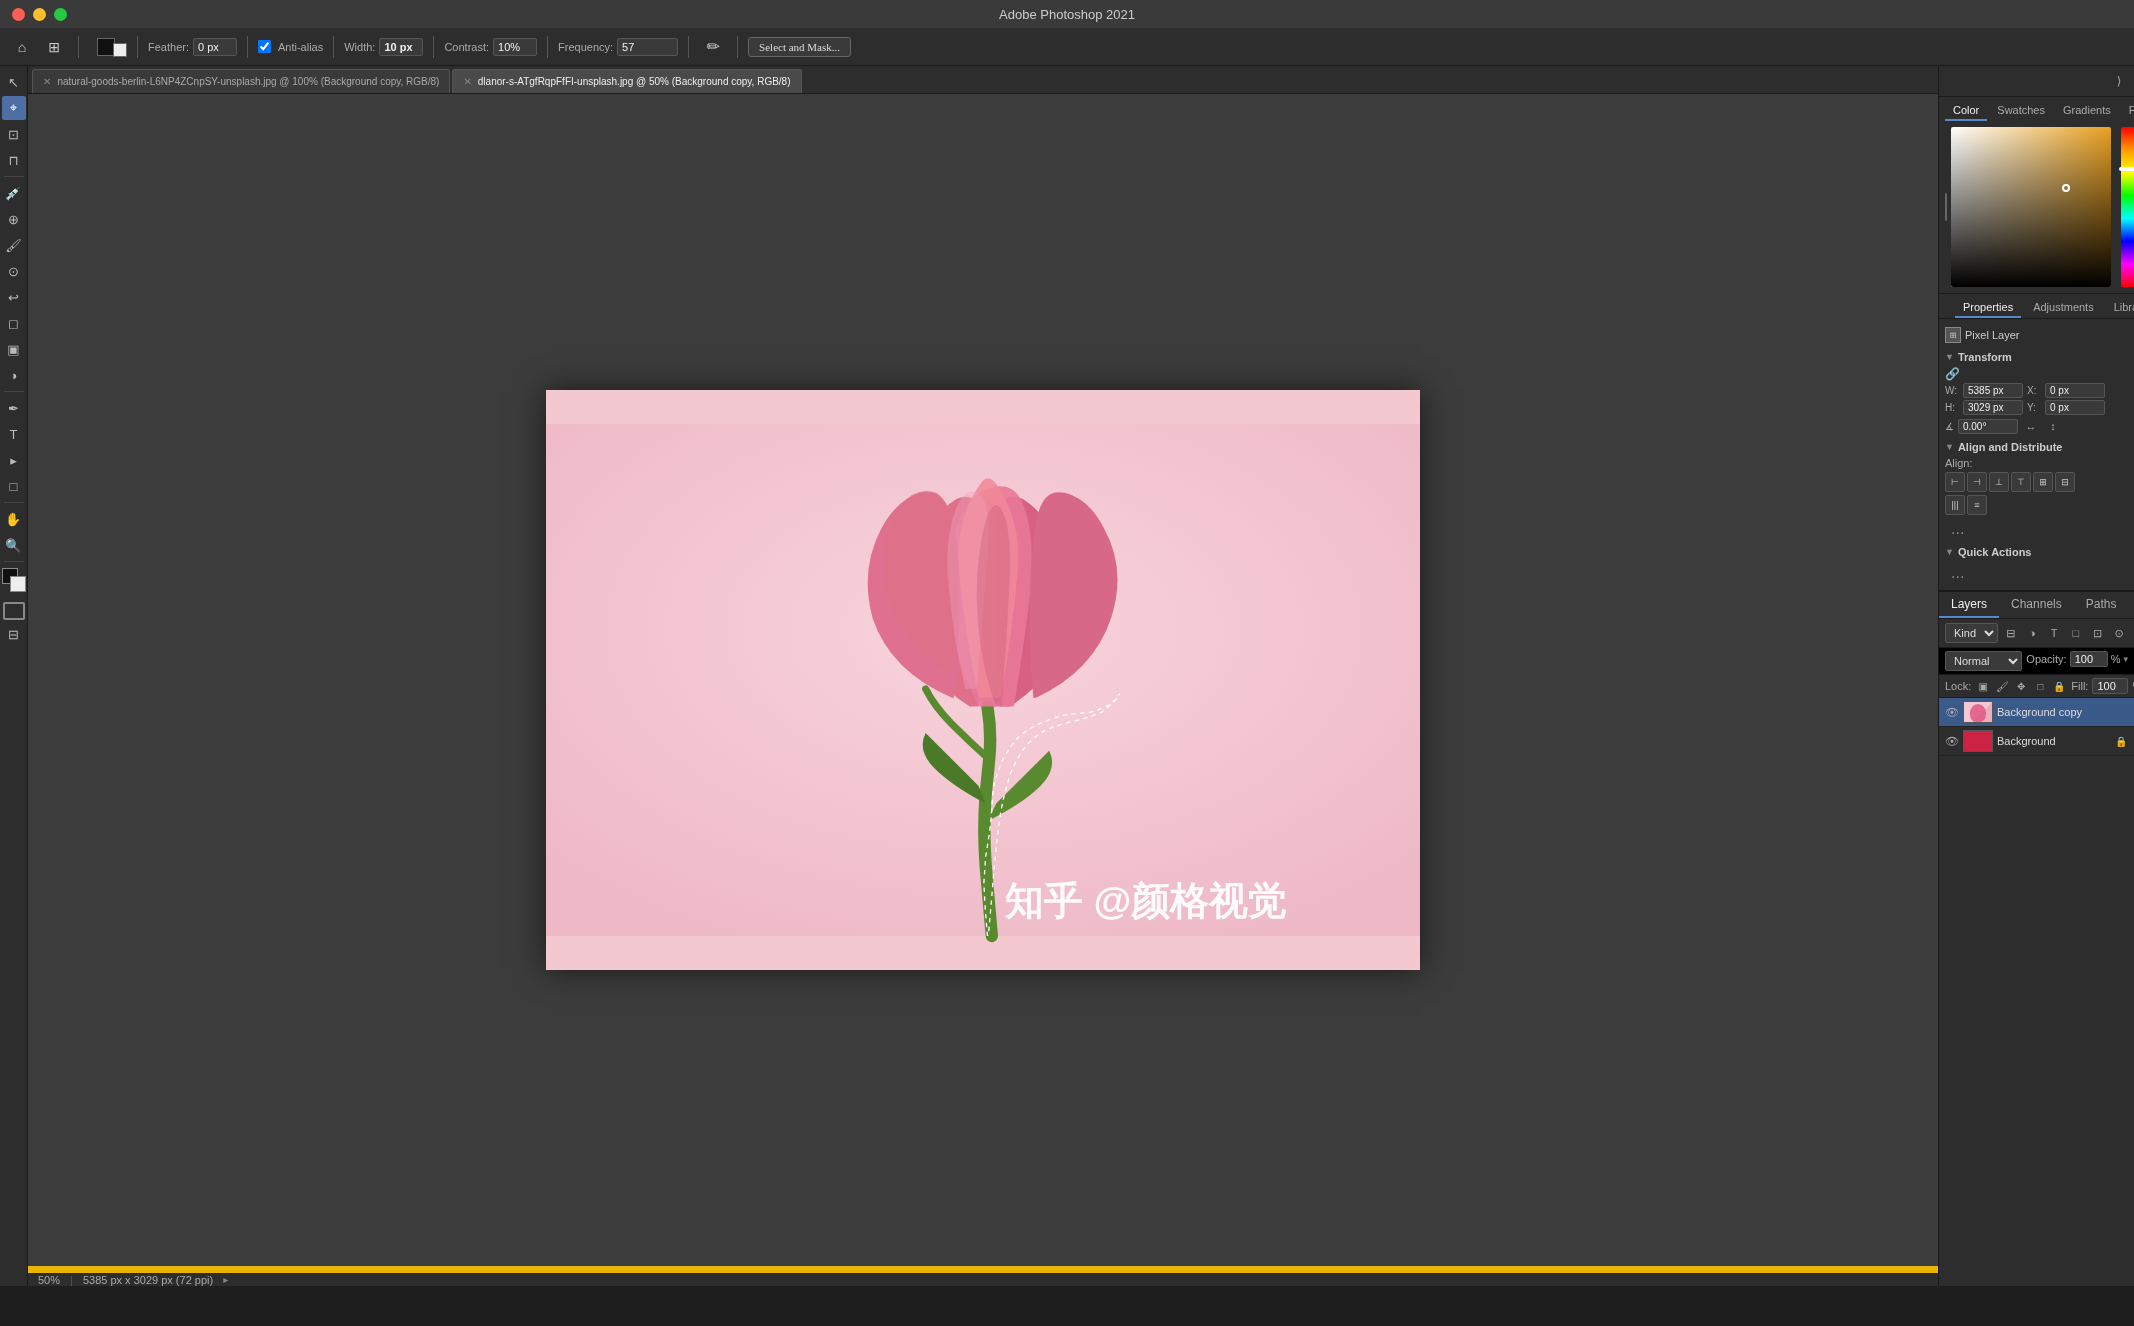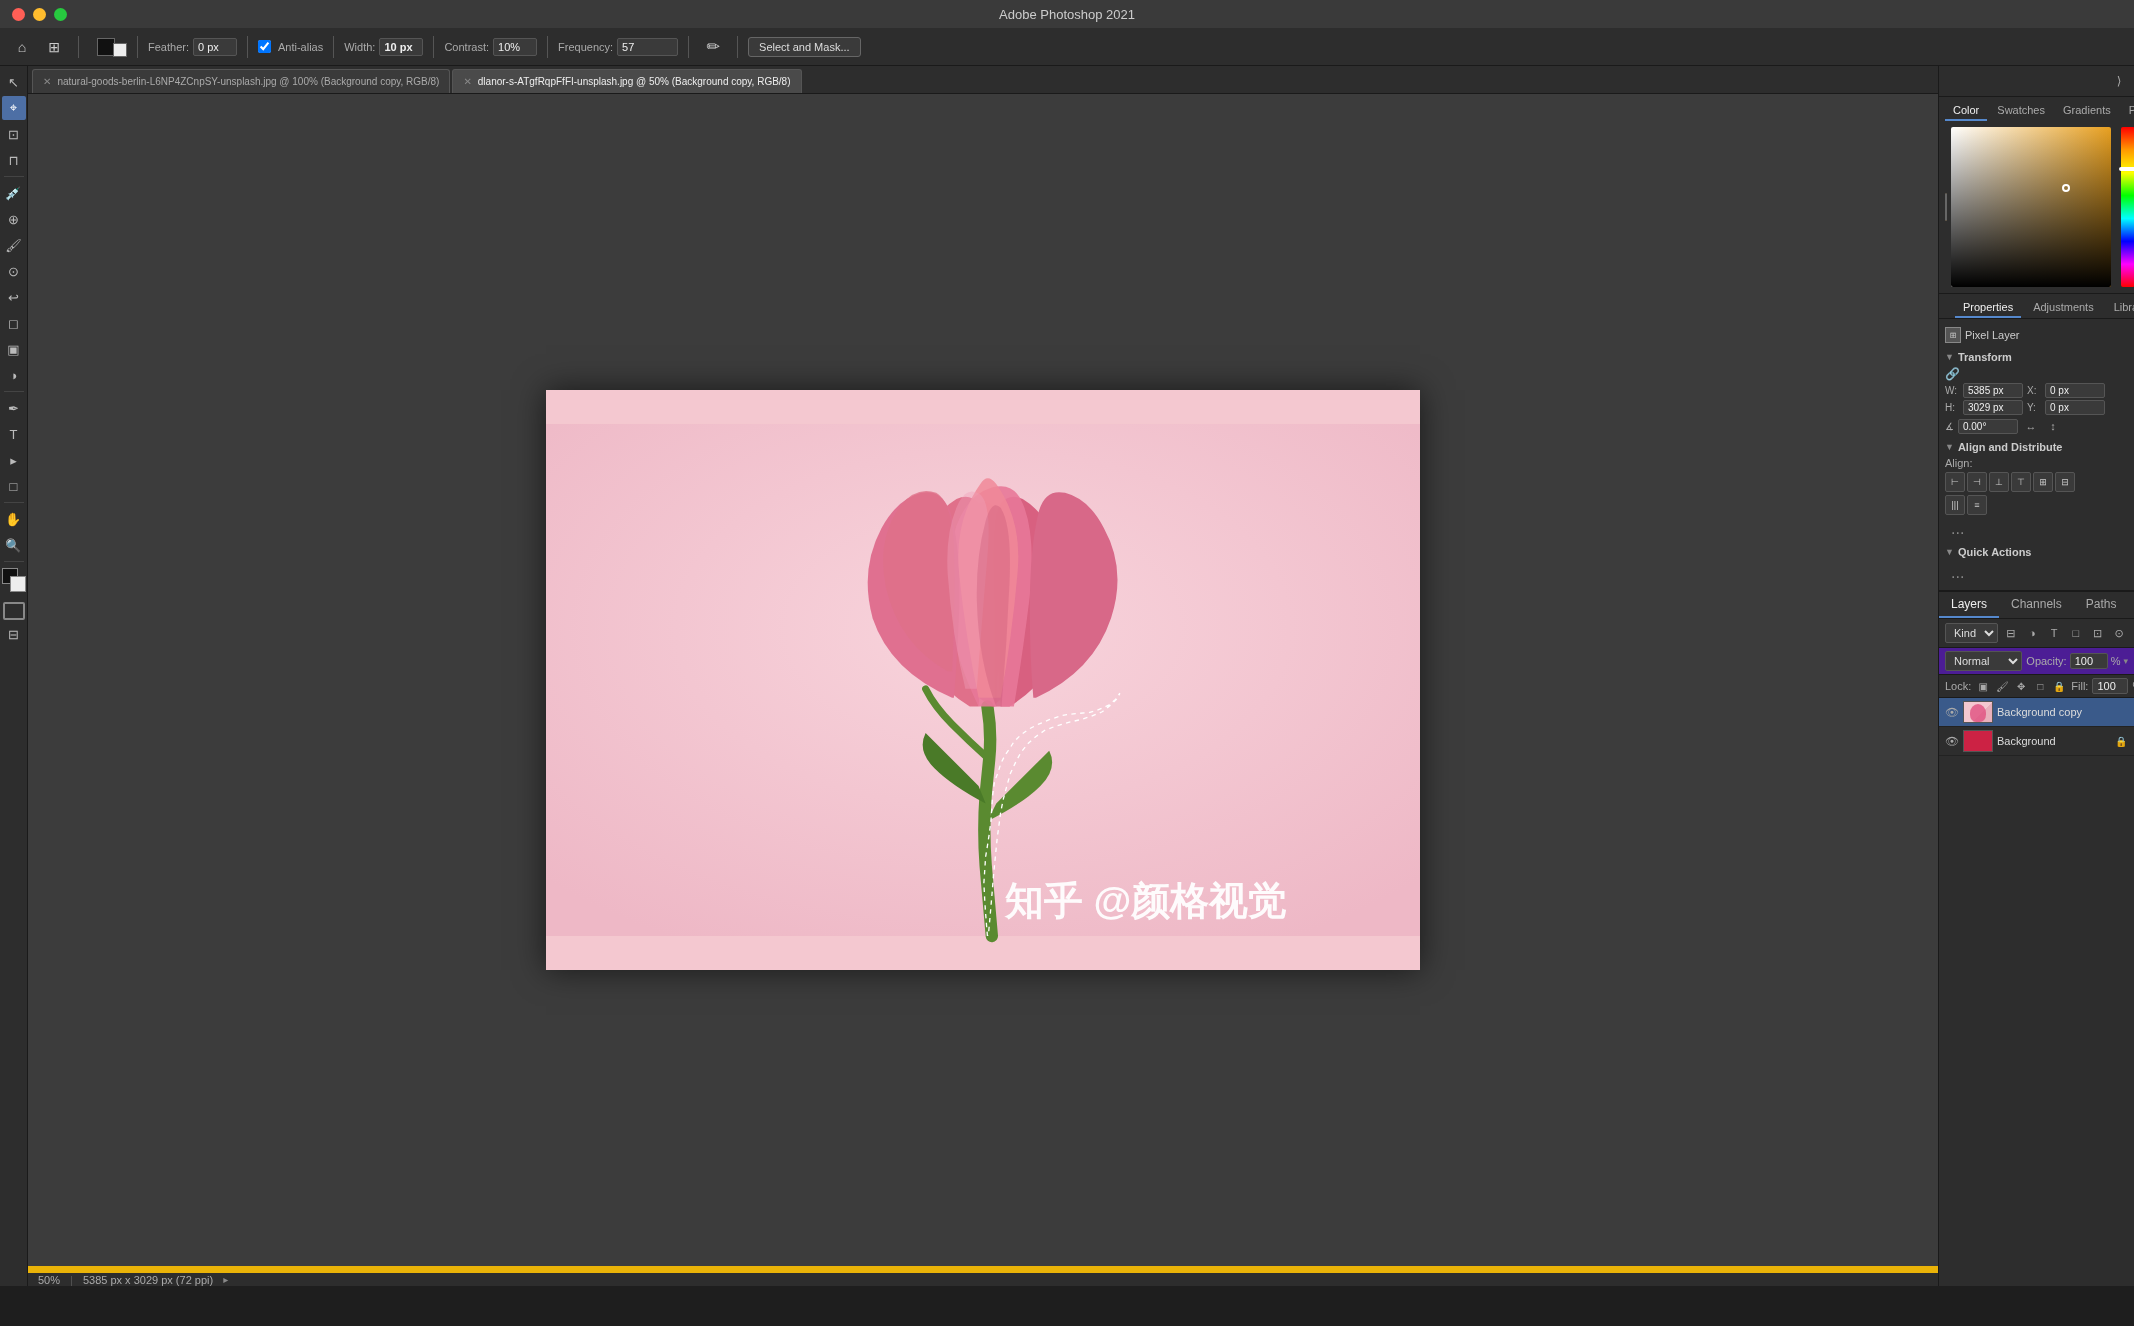--- a/index.html
+++ b/index.html
@@ -41,21 +41,21 @@
     .toolbar-group { display: flex; align-items: center; gap: 6px; margin-left: 8px; }
     .toolbar-label { color: #aaa; font-size: 11px; }
     .toolbar-input {
       background: #3a3a3a; border: 1px solid #555; color: #eee;
       font-size: 11px; padding: 2px 4px; width: 50px; border-radius: 2px;
     }
     .toolbar-checkbox { margin-right: 3px; }
     .toolbar-separator { width: 1px; height: 22px; background: #555; margin: 0 6px; }
     .select-mask-btn {
       background: #3a3a3a; border: 1px solid #666; color: #ddd;
-      font-size: 11px; padding: 3px 10px; border-radius: 3px; cursor: pointer;
+      font-size: 11px; padding: 3px 10px; border-radius: 3px; cursor: pointer; font-family: Liberation Serif, serif;
     }
 
     
     #main {
       display: flex;
       height: calc(1326px - 28px - 38px - 40px);
     }
 
     
     #left-toolbar {
@@ -368,23 +368,23 @@
       flex: 1;
     }
     .layers-icon-btn {
       width: 18px; height: 18px;
       background: none; border: none; color: #aaa;
       cursor: pointer; font-size: 11px;
       display: flex; align-items: center; justify-content: center;
     }
 
     .blend-row {
-      display: flex; align-items: center; gap: 4px;
+      display: flex; align-items: flex-start; gap: 4px;
       padding: 3px 6px;
-      background: #4c1d95;
+      background: #000000;
       border-bottom: 1px solid #1a1a1a;
     }
     .blend-select {
       background: #3a3a3a; border: 1px solid #555; color: #ddd;
       font-size: 11px; padding: 2px 4px; border-radius: 2px;
       width: 80px;
     }
     .opacity-row { display: flex; align-items: center; gap: 3px; font-size: 11px; }
     .opacity-label { color: #aaa; }
     .opacity-input {

